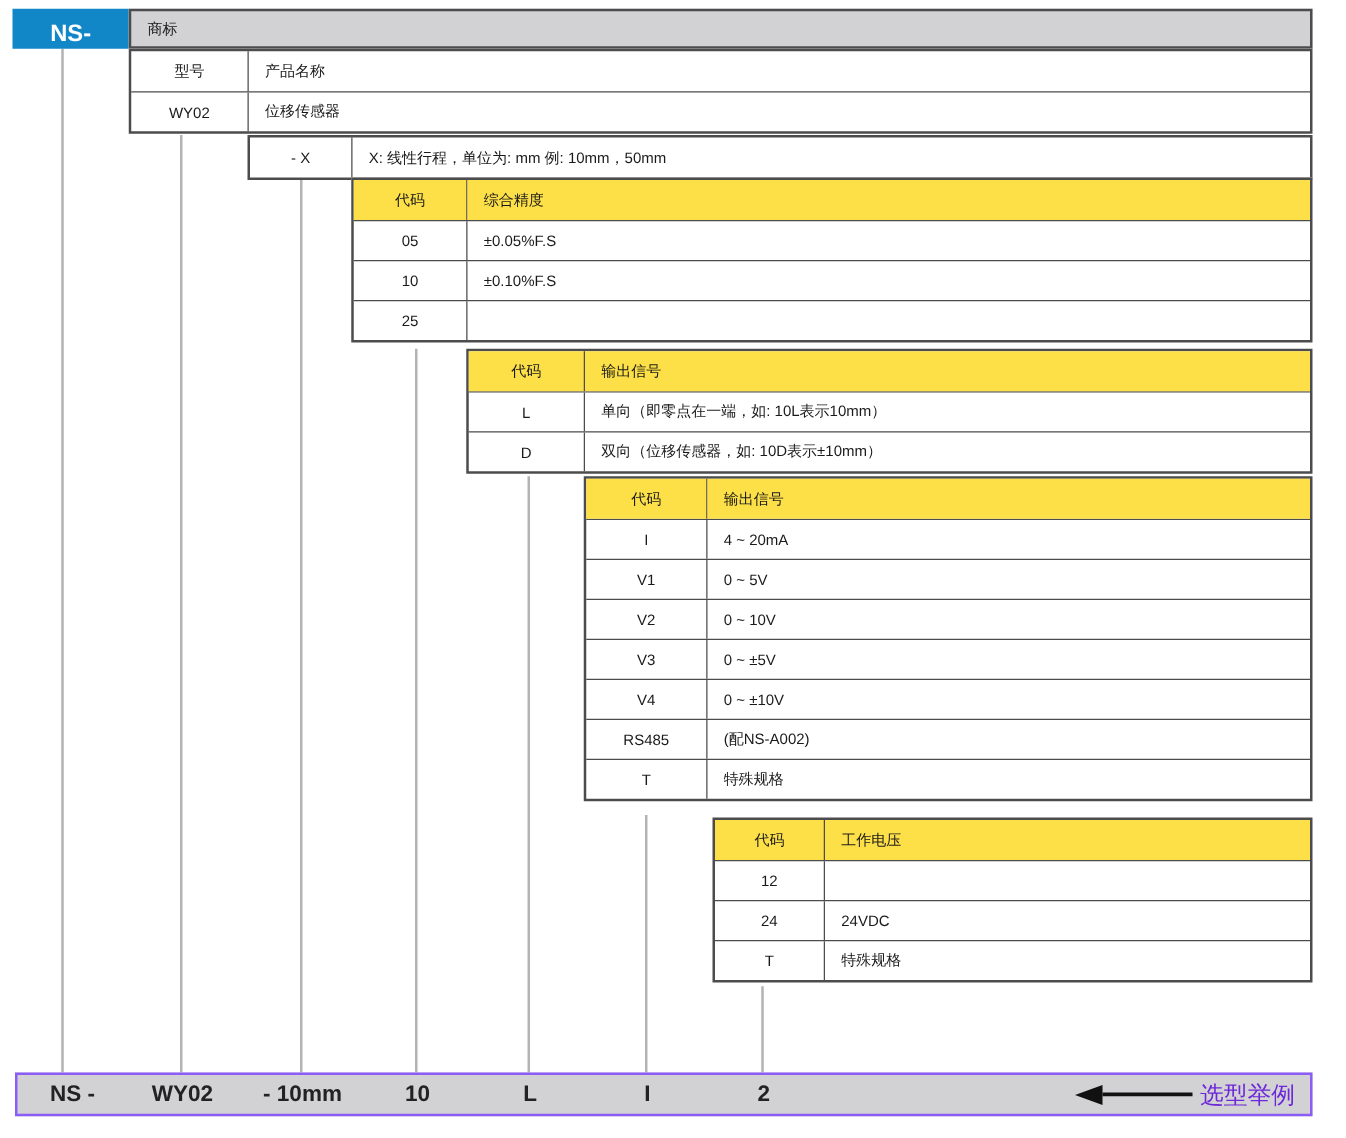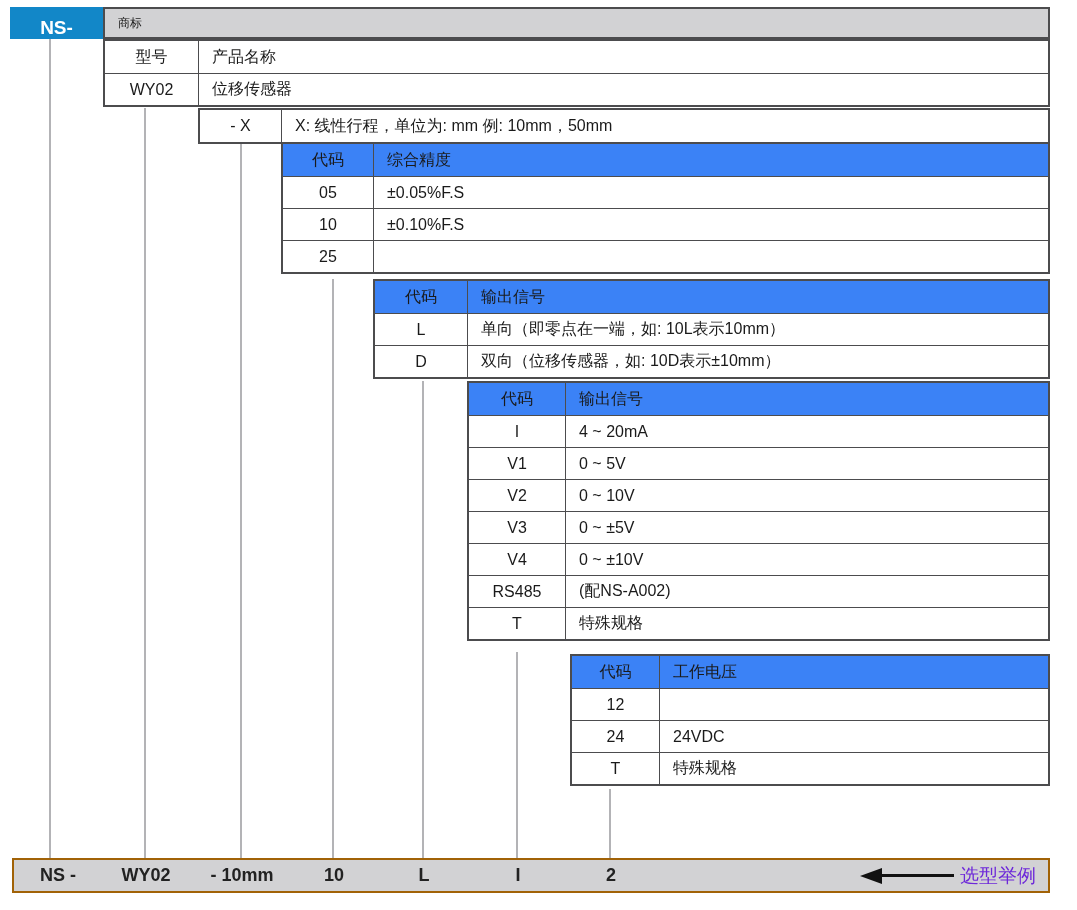--- a/index.html
+++ b/index.html
@@ -27,32 +27,32 @@
   .cascade-table {
     position: absolute;
     background: #fff;
     border: 2px solid #4c4c4e;
   }
   .ct-row { display: flex; height: 32px; }
   .ct-row + .ct-row { border-top: 1px solid #4c4c4e; }
   .ct-cell {
     display: flex;
     align-items: center;
-    font-size: 16px;
+    font-size: 12px;
     white-space: nowrap;
     overflow: hidden;
   }
   .ct-code {
     width: var(--code-w, 92px);
     flex: 0 0 var(--code-w, 92px);
     justify-content: center;
     border-right: 1px solid #4c4c4e;
   }
   .ct-desc { flex: 1; padding-left: 13px; }
-  .ct-header .ct-cell { background: #3b82f6; }
+  .ct-header .ct-cell { background: #fde047; }
 
   
   #prefix-box {
     position: absolute;
     left: 10px; top: 7px;
     width: 93px; height: 32px;
     background: #1287c8;
     color: #fff;
     font-weight: bold;
     font-size: 19px;
@@ -70,21 +70,21 @@
     padding-left: 13px;
     font-size: 12px;
   }
 
   
   #example-bar {
     position: absolute;
     left: 12px; top: 858px;
     width: 1038px; height: 35px;
     background: #d2d2d4;
-    border: 2px solid #a16207;
+    border: 2px solid #8b5cf6;
   }
   .example-part {
     position: absolute;
     top: 0; height: 31px;
     display: flex; align-items: center;
     transform: translateX(-50%);
     font-weight: bold;
     font-size: 18px;
     color: #222;
     white-space: nowrap;

